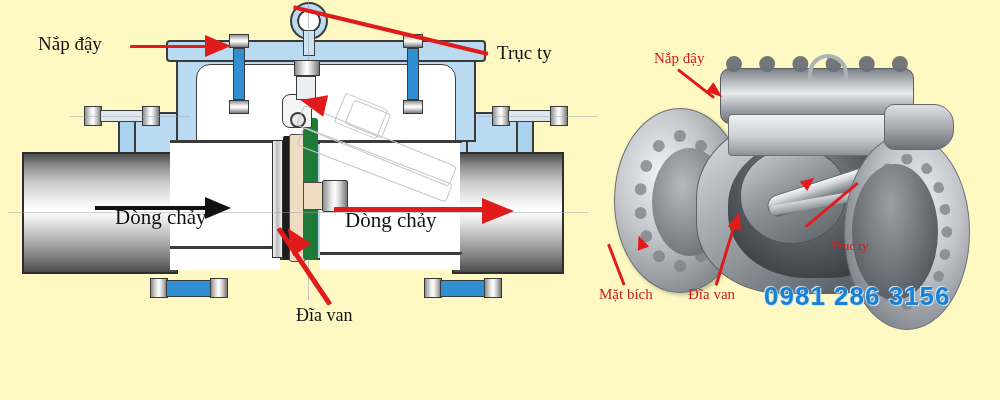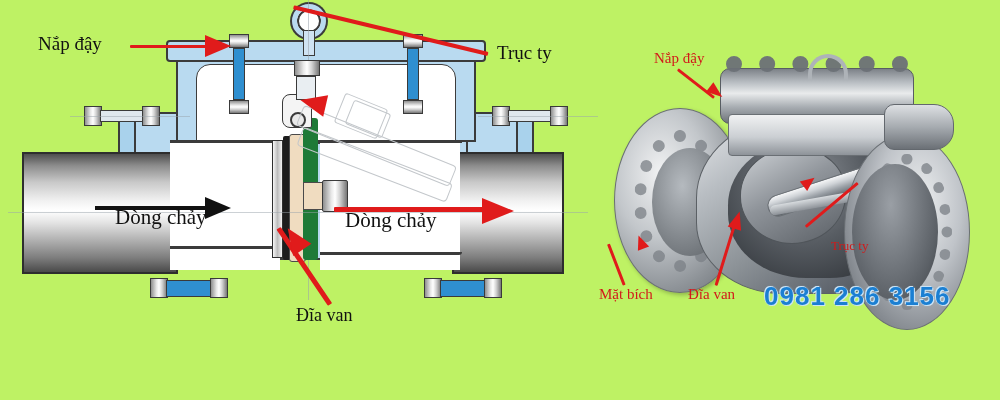--- a/index.html
+++ b/index.html
@@ -1,19 +1,19 @@
 <!DOCTYPE html>
 <html><head>
 <meta charset="utf-8">
 <title>Cấu tạo van 1 chiều lá lật DN500</title>
 <style>
   html,body{margin:0;padding:0;background:#ffffff;}
   body{width:1000px;height:400px;overflow:hidden;
        font-family:"Liberation Serif",serif;}
-  #stage{position:relative;width:1000px;height:400px;background:#bef264;}
+  #stage{position:relative;width:1000px;height:400px;background:#fef9c3;}
 
   
   .abs{position:absolute;}
   .lbl{position:absolute;white-space:nowrap;font-family:"Liberation Serif",serif;color:#111;}
   .lbl-red{position:absolute;white-space:nowrap;font-family:"Liberation Serif",serif;color:#d21a1a;}
   .redline{position:absolute;background:#e01b1b;transform-origin:0 50%;height:3px;border-radius:1px;}
   .blackline{position:absolute;background:#111;height:4px;}
 
   
   .ah-r{position:absolute;width:0;height:0;border-top:11px solid transparent;

